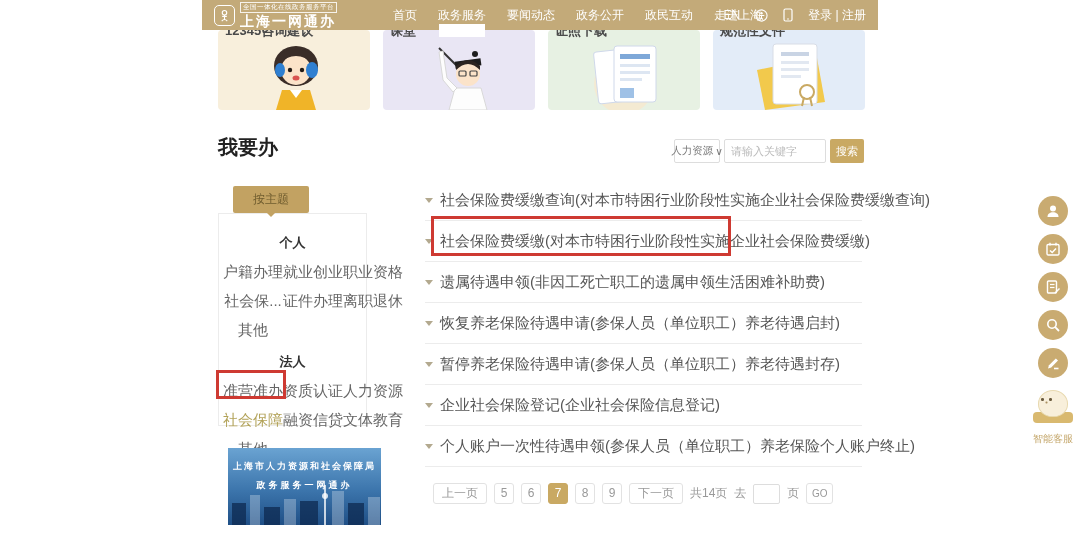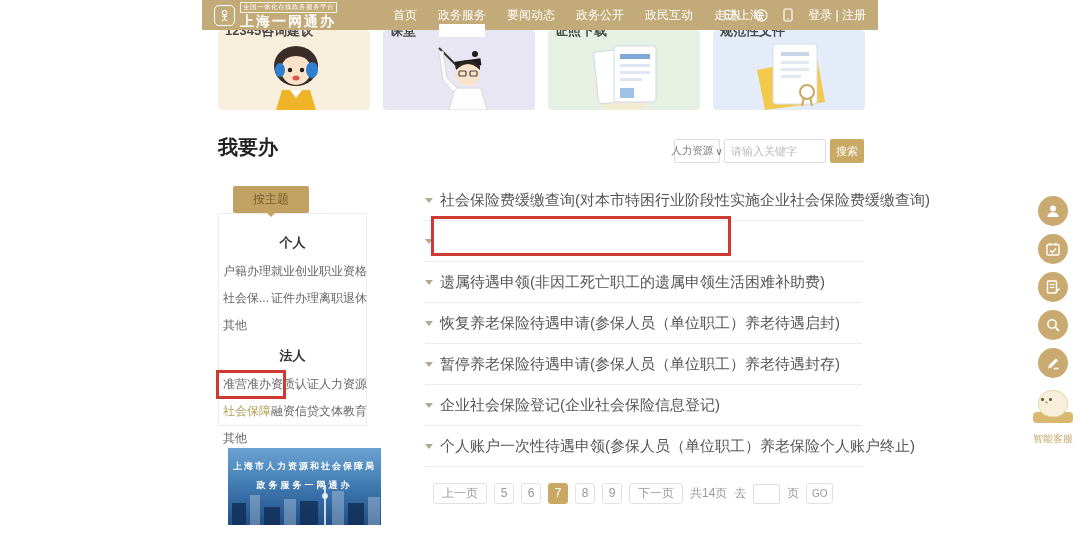--- a/index.html
+++ b/index.html
@@ -49,21 +49,21 @@
   
   .sb-tab { position:absolute; left:233px; top:186px; width:76px; height:27px; background:#c2a262;
     border-radius:2px; color:#6f5c2e; font-size:12px; display:flex; align-items:center;
     justify-content:center; cursor:pointer; z-index:2; }
   .sb-tab::after { content:""; position:absolute; bottom:-8px; left:50%; transform:translateX(-50%);
     border:4px solid transparent; border-top-color:#c2a262; }
   .sb-panel { position:absolute; left:218px; top:213px; width:149px; height:213px;
     border:1px solid #ececec; padding-top:20px; }
   .sb-header { text-align:center; font-size:13px; font-weight:bold; color:#333; margin-bottom:11px; }
   .sb-grid { display:grid; grid-template-columns:repeat(3,1fr); row-gap:10px; padding:0 4px; }
-  .sb-item { font-size:12px; color:#666; cursor:pointer; white-space:nowrap; }
+  .sb-item { font-size:15px; color:#666; text-align:center; cursor:pointer; white-space:nowrap; }
   .sb-item.selected { color:#b2a258; }
   .sb-group + .sb-group { margin-top:13px; }
 
   
   .promo { position:absolute; left:228px; top:448px; width:153px; height:77px; overflow:hidden;
     background:linear-gradient(180deg,#6aa3d2 0%,#3c75ac 55%,#1f4f86 100%); cursor:pointer; }
   .promo-l1 { margin-top:12px; text-align:center; color:#fff; font-size:9px; font-weight:bold; letter-spacing:2px; }
   .promo-l2 { margin-top:6px; text-align:center; color:#fff; font-size:9px; font-weight:bold; letter-spacing:3px; }
   .bld { position:absolute; bottom:0; background:rgba(13,42,80,.75); }
   .bld.lt { background:rgba(255,255,255,.28); }
@@ -294,20 +294,21 @@
 
   <div class="svc-list">
 
       <div class="svc-row">
         <span class="svc-marker"></span>
         <span class="svc-label">社会保险费缓缴查询(对本市特困行业阶段性实施企业社会保险费缓缴查询)</span>
       </div>
 
       <div class="svc-row">
         <span class="svc-marker"></span>
+        <span class="svc-label">社会保险费缓缴(对本市特困行业阶段性实施企业社会保险费缓缴)</span>
       </div>
 
       <div class="svc-row">
         <span class="svc-marker"></span>
         <span class="svc-label">遗属待遇申领(非因工死亡职工的遗属申领生活困难补助费)</span>
       </div>
 
       <div class="svc-row">
         <span class="svc-marker"></span>
         <span class="svc-label">恢复养老保险待遇申请(参保人员（单位职工）养老待遇启封)</span>

